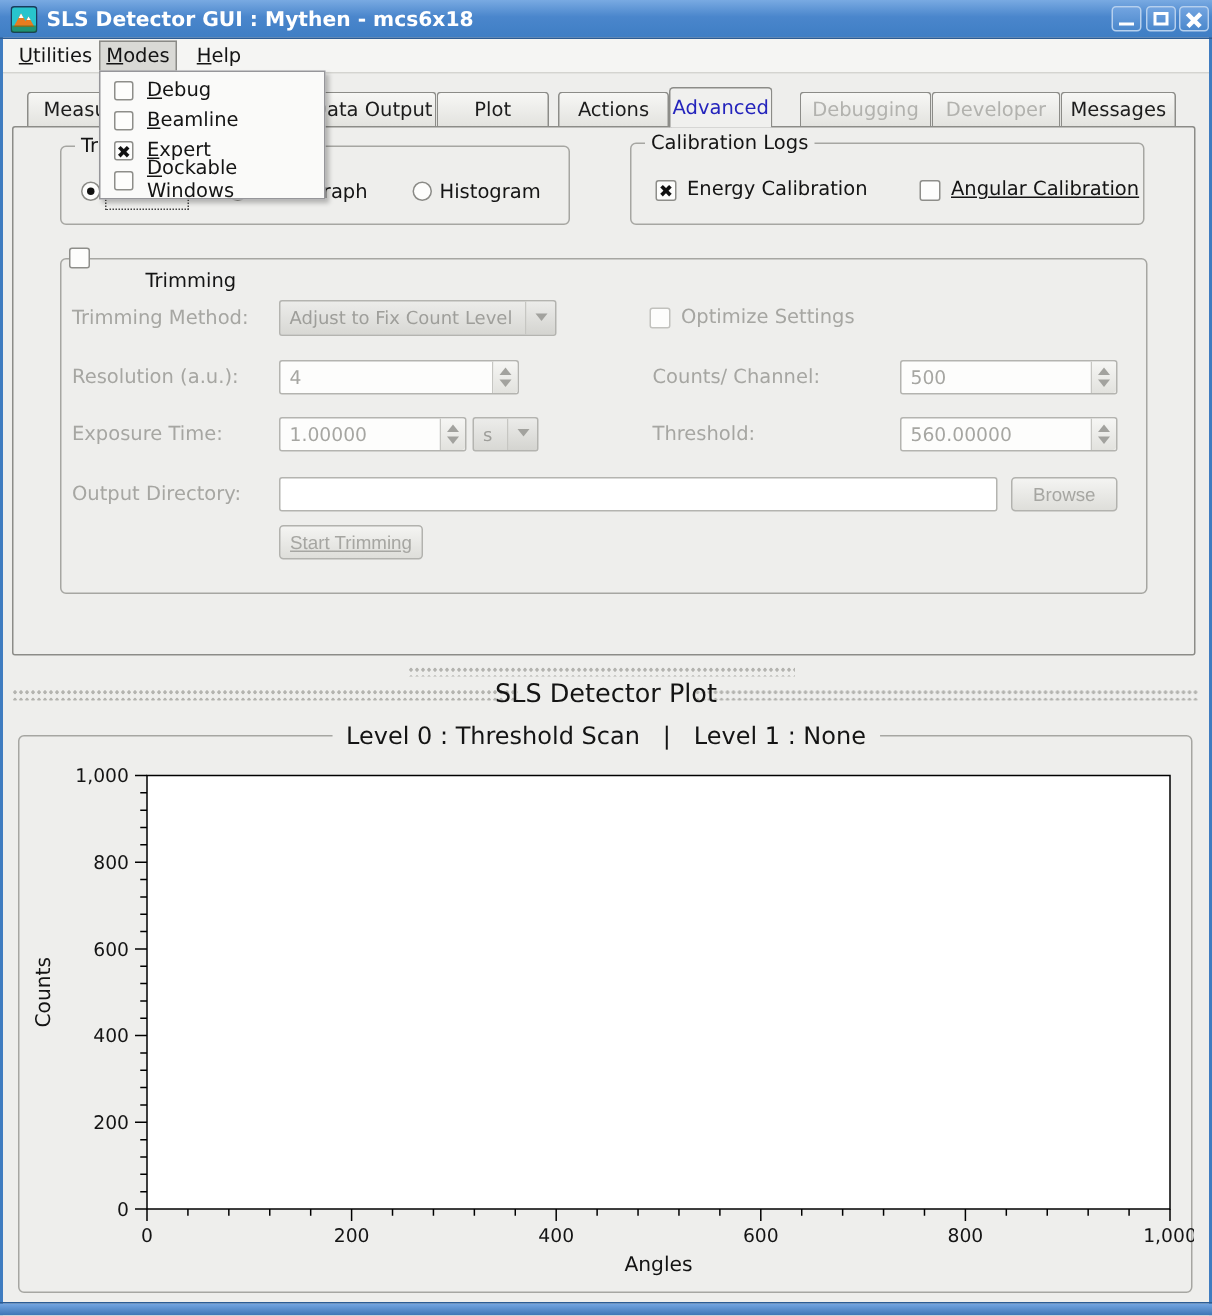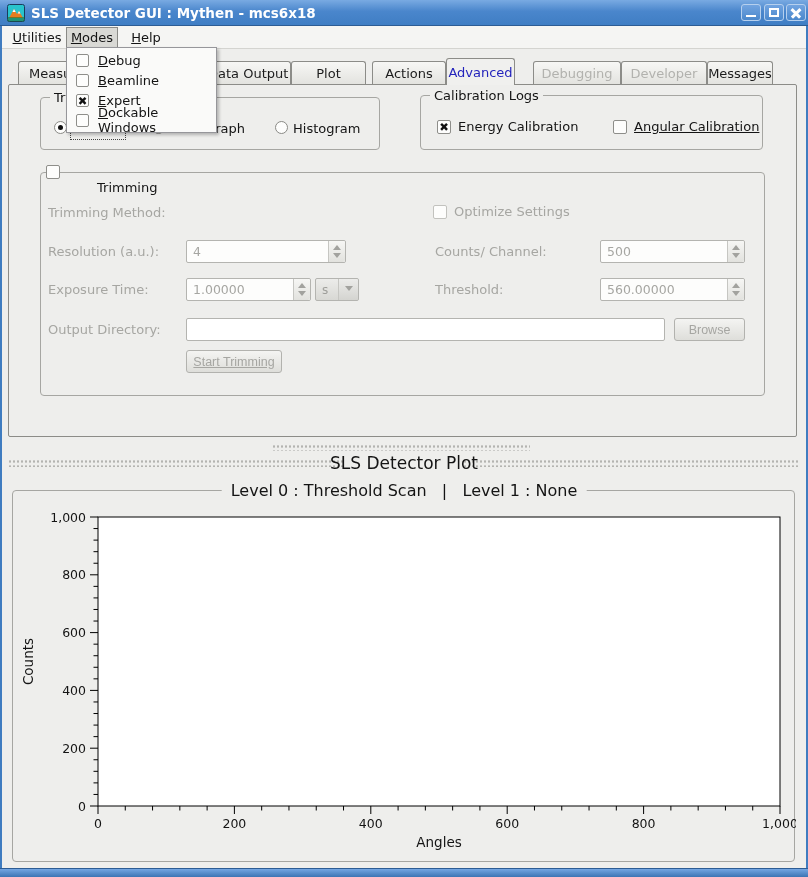--- a/index.html
+++ b/index.html
@@ -131,21 +131,21 @@
 
   <div id="tabbar">
       <div class="tab" style="left: 18px; width: 120px; justify-content: flex-start; padding-left: 10px;">Measurement</div>
       <div class="tab" style="left: 138px; width: 56px;"></div>
       <div class="tab" style="left: 194px; width: 97px; justify-content: flex-start; padding-left: 13px;">Data Output</div>
       <div class="tab" style="left: 291px; width: 75px;">Plot</div>
       <div class="tab" style="left: 372px; width: 74px;">Actions</div>
       <div class="tab selected" style="left: 446px; width: 69px; text-align: right;">Advanced</div>
       <div class="tab disabled" style="left: 533px; width: 88px;">Debugging</div>
       <div class="tab disabled" style="left: 621px; width: 86px;">Developer</div>
-      <div class="tab" style="left: 707px; width: 66px; text-align: right;">Messages</div>
+      <div class="tab" style="left: 707px; width: 77px; text-align: right;">Messages</div>
     </div>
   <div class="pane"></div>
 
   <div class="group" style="left:40px;top:97px;width:340px;height:53px;"></div>
   <span class="gtitle" style="left:50px;top:90px;">Trimming Plot</span>
   <span class="radio sel" style="left:54px;top:121px;"></span>
   <span class="focusrect" style="left:70px;top:124px;width:56px;height:16px;"></span>
   <span class="radio" style="left:152px;top:121px;"></span>
   <span class="lbl" style="left:170px;top:121px;">Data Graph</span>
   <span class="radio" style="left:275px;top:121px;"></span>
@@ -156,20 +156,26 @@
   <span class="cb checked abs" style="left:437px;top:120px;"></span>
   <span class="lbl" style="left:458px;top:119px;">Energy Calibration</span>
   <span class="cb abs" style="left:613px;top:120px;"></span>
   <span class="lbl" style="left:634px;top:119px;text-decoration:underline;">Angular Calibration</span>
 
   <div class="group" style="left:40px;top:172px;width:725px;height:224px;"></div>
   <span class="cb abs" style="left:46px;top:165px;background:#fdfdfc;"></span>
   <span class="gtitle" style="left:61px;top:180px;margin-left:32px;">Trimming</span>
 
   <span class="lbl dis" style="left:48px;top:205px;">Trimming Method:</span>
+  <div class="combo" style="left:186px;top:200px;width:185px;">
+    <span class="val">Adjust to Fix Count Level</span>
+    <span class="arrbox">
+        <i class="tri-dn"></i>
+      </span>
+  </div>
   <span class="cb dis abs" style="left:433px;top:205px;"></span>
   <span class="lbl dis" style="left:454px;top:204px;">Optimize Settings</span>
 
   <span class="lbl dis" style="left:48px;top:244px;">Resolution (a.u.):</span>
   <div class="spin" style="left:186px;top:240px;width:160px;">
     <span class="val">4</span>
     <span class="arrbox">
         <i class="tri-up"></i>
         <i class="tri-dn"></i>
       </span>

